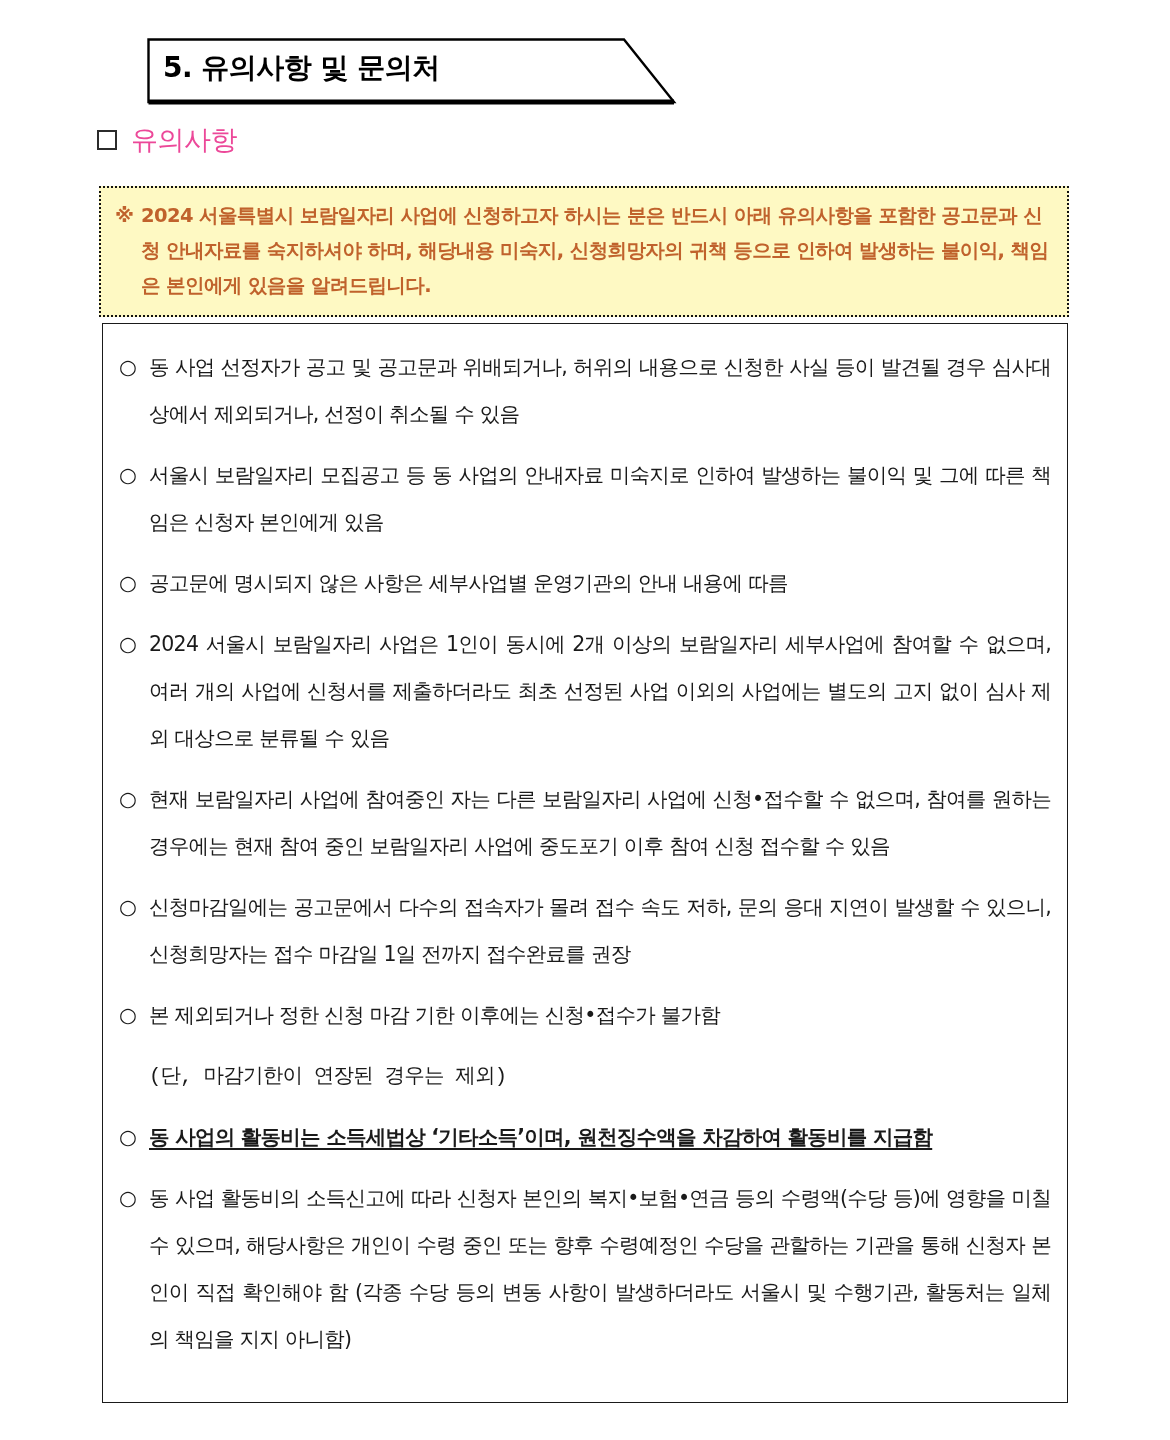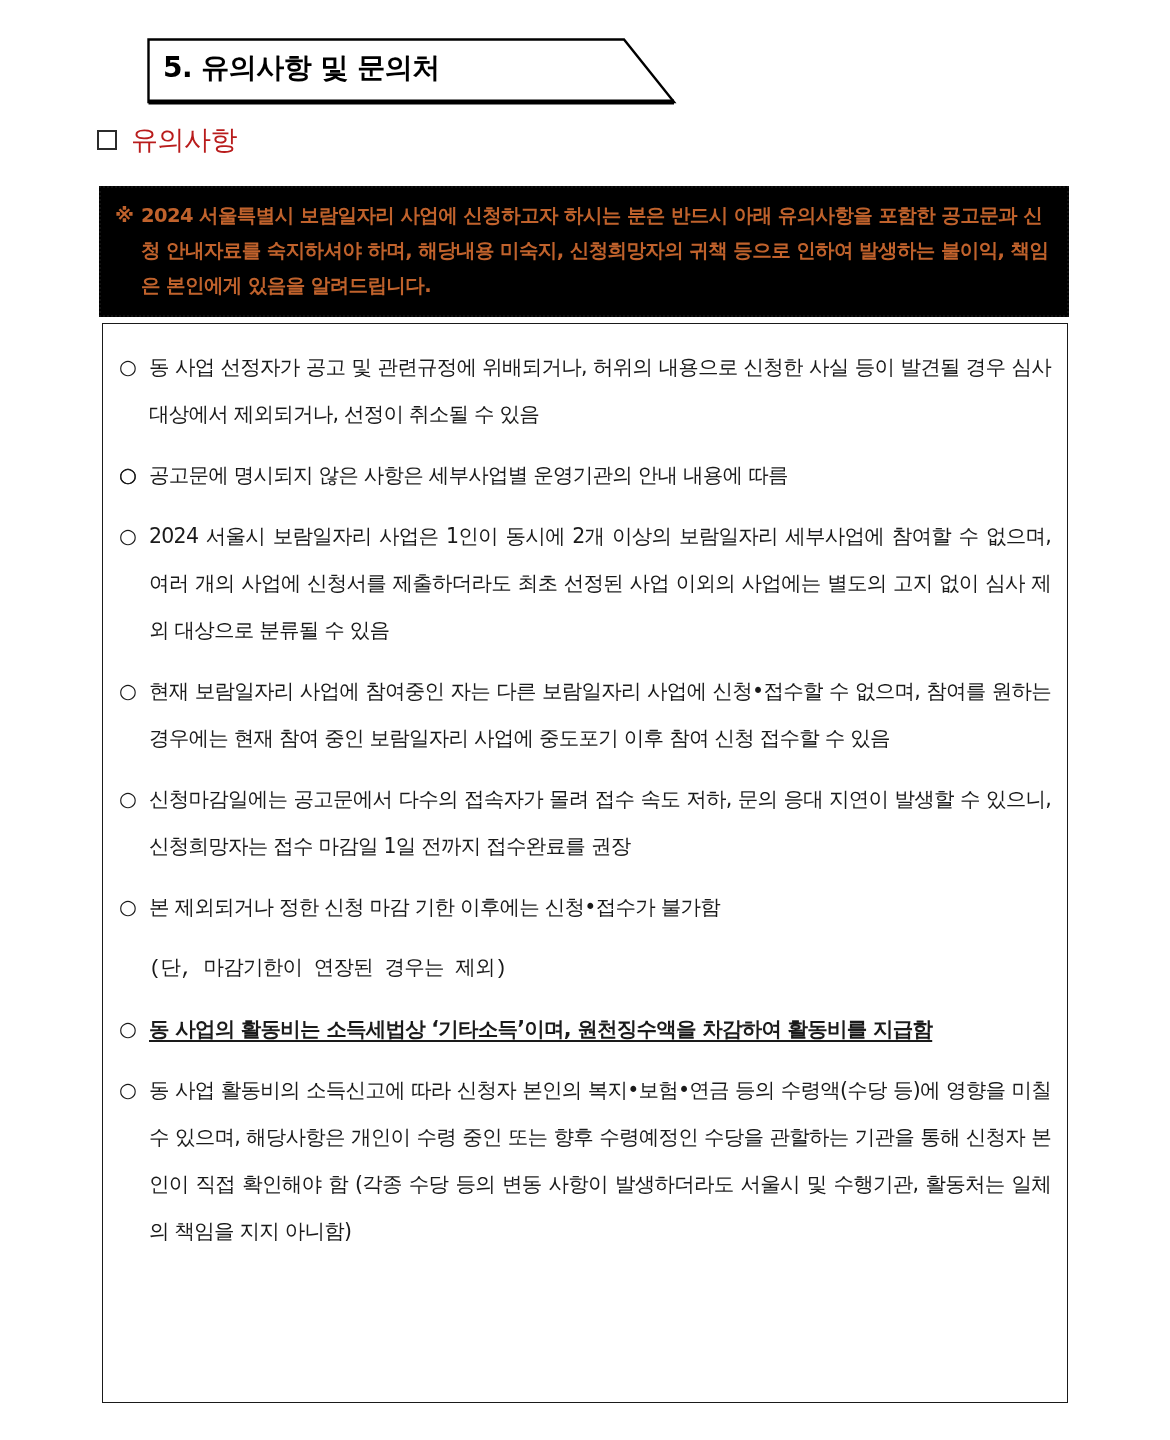--- a/index.html
+++ b/index.html
@@ -56,32 +56,32 @@
   .subhead-box {
     width: 20px;
     height: 20px;
     border: 2px solid #2b2b2b;
     box-sizing: border-box;
     display: inline-block;
   }
   .subhead-text {
     font-size: 27px;
     letter-spacing: -0.5px;
-    color: #b91c1c;
+    color: #ec4899;
   }
 
   
   .notice {
     position: absolute;
     left: 99px;
     top: 186px;
     width: 970px;
     box-sizing: border-box;
     border: 2px dotted #111111;
-    background: #000000;
+    background: #fef9c3;
     padding: 10px 14px 12px 14px;
   }
   .notice p {
     margin: 0;
     color: #c0622c;
     font-weight: 700;
     font-size: 19.5px;
     line-height: 35px;
     letter-spacing: -0.6px;
     text-indent: 0;
@@ -161,22 +161,22 @@
   <span class="subhead-box"></span>
   <span class="subhead-text">유의사항</span>
 </div>
 
 <div class="notice">
   <p><span class="marker">※</span><span>2024 서울특별시 보람일자리 사업에 신청하고자 하시는 분은 반드시 아래 유의사항을 포함한 공고문과 신청 안내자료를 숙지하셔야 하며, 해당내용 미숙지, 신청희망자의 귀책 등으로 인하여 발생하는 불이익, 책임은 본인에게 있음을 알려드립니다.</span></p>
 </div>
 
 <div class="content-box">
   <div id="notes-list">
-      <div class="item"><span class="bullet">○</span><span class="txt">동 사업 선정자가 공고 및 관련규정에 위배되거나, 허위의 내용으로 신청한 사실 등이 발견될 경우 심사대상에서 제외되거나, 선정이 취소될 수 있음</span></div>
-      <div class="item"><span class="bullet">○</span></div>
+      <div class="item"><span class="bullet">○</span><span class="txt">동 사업 선정자가 공고 및 공고문과 위배되거나, 허위의 내용으로 신청한 사실 등이 발견될 경우 심사대상에서 제외되거나, 선정이 취소될 수 있음</span></div>
+      <div class="item"><span class="bullet">○</span><span class="txt">서울시 보람일자리 모집공고 등 동 사업의 안내자료 미숙지로 인하여 발생하는 불이익 및 그에 따른 책임은 신청자 본인에게 있음</span></div>
       <div class="item"><span class="bullet">○</span><span class="txt">공고문에 명시되지 않은 사항은 세부사업별 운영기관의 안내 내용에 따름</span></div>
       <div class="item"><span class="bullet">○</span><span class="txt">2024 서울시 보람일자리 사업은 1인이 동시에 2개 이상의 보람일자리 세부사업에 참여할 수 없으며, 여러 개의 사업에 신청서를 제출하더라도 최초 선정된 사업 이외의 사업에는 별도의 고지 없이 심사 제외 대상으로 분류될 수 있음</span></div>
       <div class="item"><span class="bullet">○</span><span class="txt">현재 보람일자리 사업에 참여중인 자는 다른 보람일자리 사업에 신청•접수할 수 없으며, 참여를 원하는 경우에는 현재 참여 중인 보람일자리 사업에 중도포기 이후 참여 신청 접수할 수 있음</span></div>
       <div class="item"><span class="bullet">○</span><span class="txt">신청마감일에는 공고문에서 다수의 접속자가 몰려 접수 속도 저하, 문의 응대 지연이 발생할 수 있으니, 신청희망자는 접수 마감일 1일 전까지 접수완료를 권장</span></div>
       <div class="item"><span class="bullet">○</span><span class="txt">본 제외되거나 정한 신청 마감 기한 이후에는 신청•접수가 불가함</span></div>
       <div class="item plain-note"><span class="bullet"></span><span class="txt">(단, 마감기한이 연장된 경우는 제외)</span></div>
       <div class="item bold-underline"><span class="bullet">○</span><span class="txt">동 사업의 활동비는 소득세법상 ‘기타소득’이며, 원천징수액을 차감하여 활동비를 지급함</span></div>
       <div class="item"><span class="bullet">○</span><span class="txt">동 사업 활동비의 소득신고에 따라 신청자 본인의 복지•보험•연금 등의 수령액(수당 등)에 영향을 미칠 수 있으며, 해당사항은 개인이 수령 중인 또는 향후 수령예정인 수당을 관할하는 기관을 통해 신청자 본인이 직접 확인해야 함 (각종 수당 등의 변동 사항이 발생하더라도 서울시 및 수행기관, 활동처는 일체의 책임을 지지 아니함)</span></div>
     </div>
 </div>

